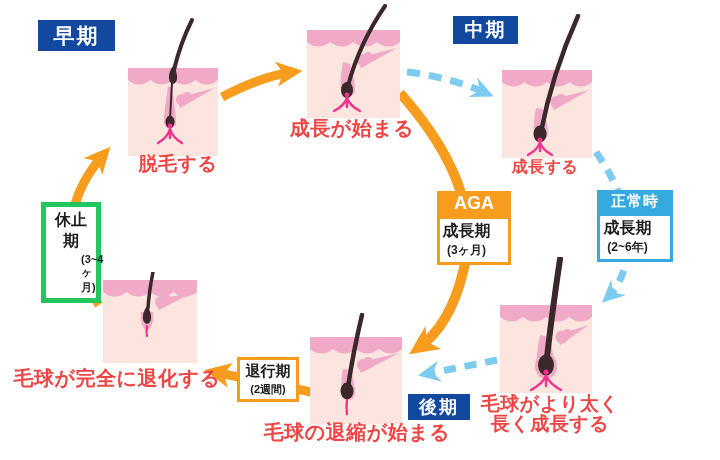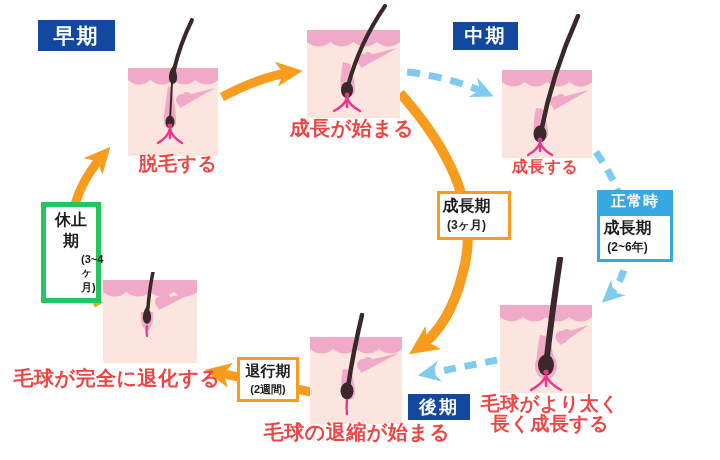--- a/index.html
+++ b/index.html
@@ -15,21 +15,21 @@
   .cap-shed{left:118px;top:154px;width:120px;font-size:19px;}
   .cap-growth-starts{left:272px;top:118px;width:160px;font-size:20px;}
   .cap-grows{left:490px;top:158px;width:110px;font-size:16px;}
   .cap-thicker{left:468px;top:394px;width:164px;font-size:19px;line-height:20px;}
   .cap-regression{left:252px;top:422px;width:210px;font-size:20px;}
   .cap-degenerate{left:4px;top:368px;width:226px;font-size:20px;}
   
   .badge{position:absolute;z-index:4;background:#12489e;color:#fff;font-weight:700;
          display:flex;align-items:center;justify-content:center;letter-spacing:2px;}
   .badge-early{left:38px;top:20px;width:77px;height:31px;font-size:21px;}
-  .badge-middle{left:453px;top:22px;width:65px;height:28px;font-size:19px;}
+  .badge-middle{left:453px;top:16px;width:65px;height:28px;font-size:19px;}
   .badge-late{left:408px;top:394px;width:62px;height:26px;font-size:18px;}
   
   .pbox{position:absolute;z-index:4;background:#fff;text-align:center;box-sizing:border-box;}
   .pbox .hdr{color:#fff;font-weight:700;display:block;padding:2px 0;}
   .pbox .bd{display:block;box-sizing:border-box;background:#fff;padding:2px 15px 3px 0;}
   .pbox .nm{display:block;font-weight:700;}
   .pbox .du{display:block;font-weight:700;}
   .box-rest{left:41px;top:202px;width:60px;border:5px solid #22c55e;padding:3px 4px;}
   .box-rest .nm{font-size:16px;} .box-rest .du{font-size:11px;margin-top:1px;margin-left:31px;}
   .box-regr{left:237px;top:357px;width:62px;border:3px solid #f89c1e;padding:2px 0;}
@@ -179,20 +179,21 @@
     <span class="nm">休止期</span>
     <span class="du">(3~4ヶ月)</span>
   </div>
 
   <div class="pbox box-regr">
     <span class="nm">退行期</span>
     <span class="du">(2週間)</span>
   </div>
 
   <div class="pbox box-aga">
+    <span class="hdr">AGA</span>
     <span class="bd">
       <span class="nm">成長期</span>
       <span class="du">(3ヶ月)</span>
     </span>
   </div>
 
   <div class="pbox box-normal">
     <span class="hdr">正常時</span>
     <span class="bd">
       <span class="nm">成長期</span>

